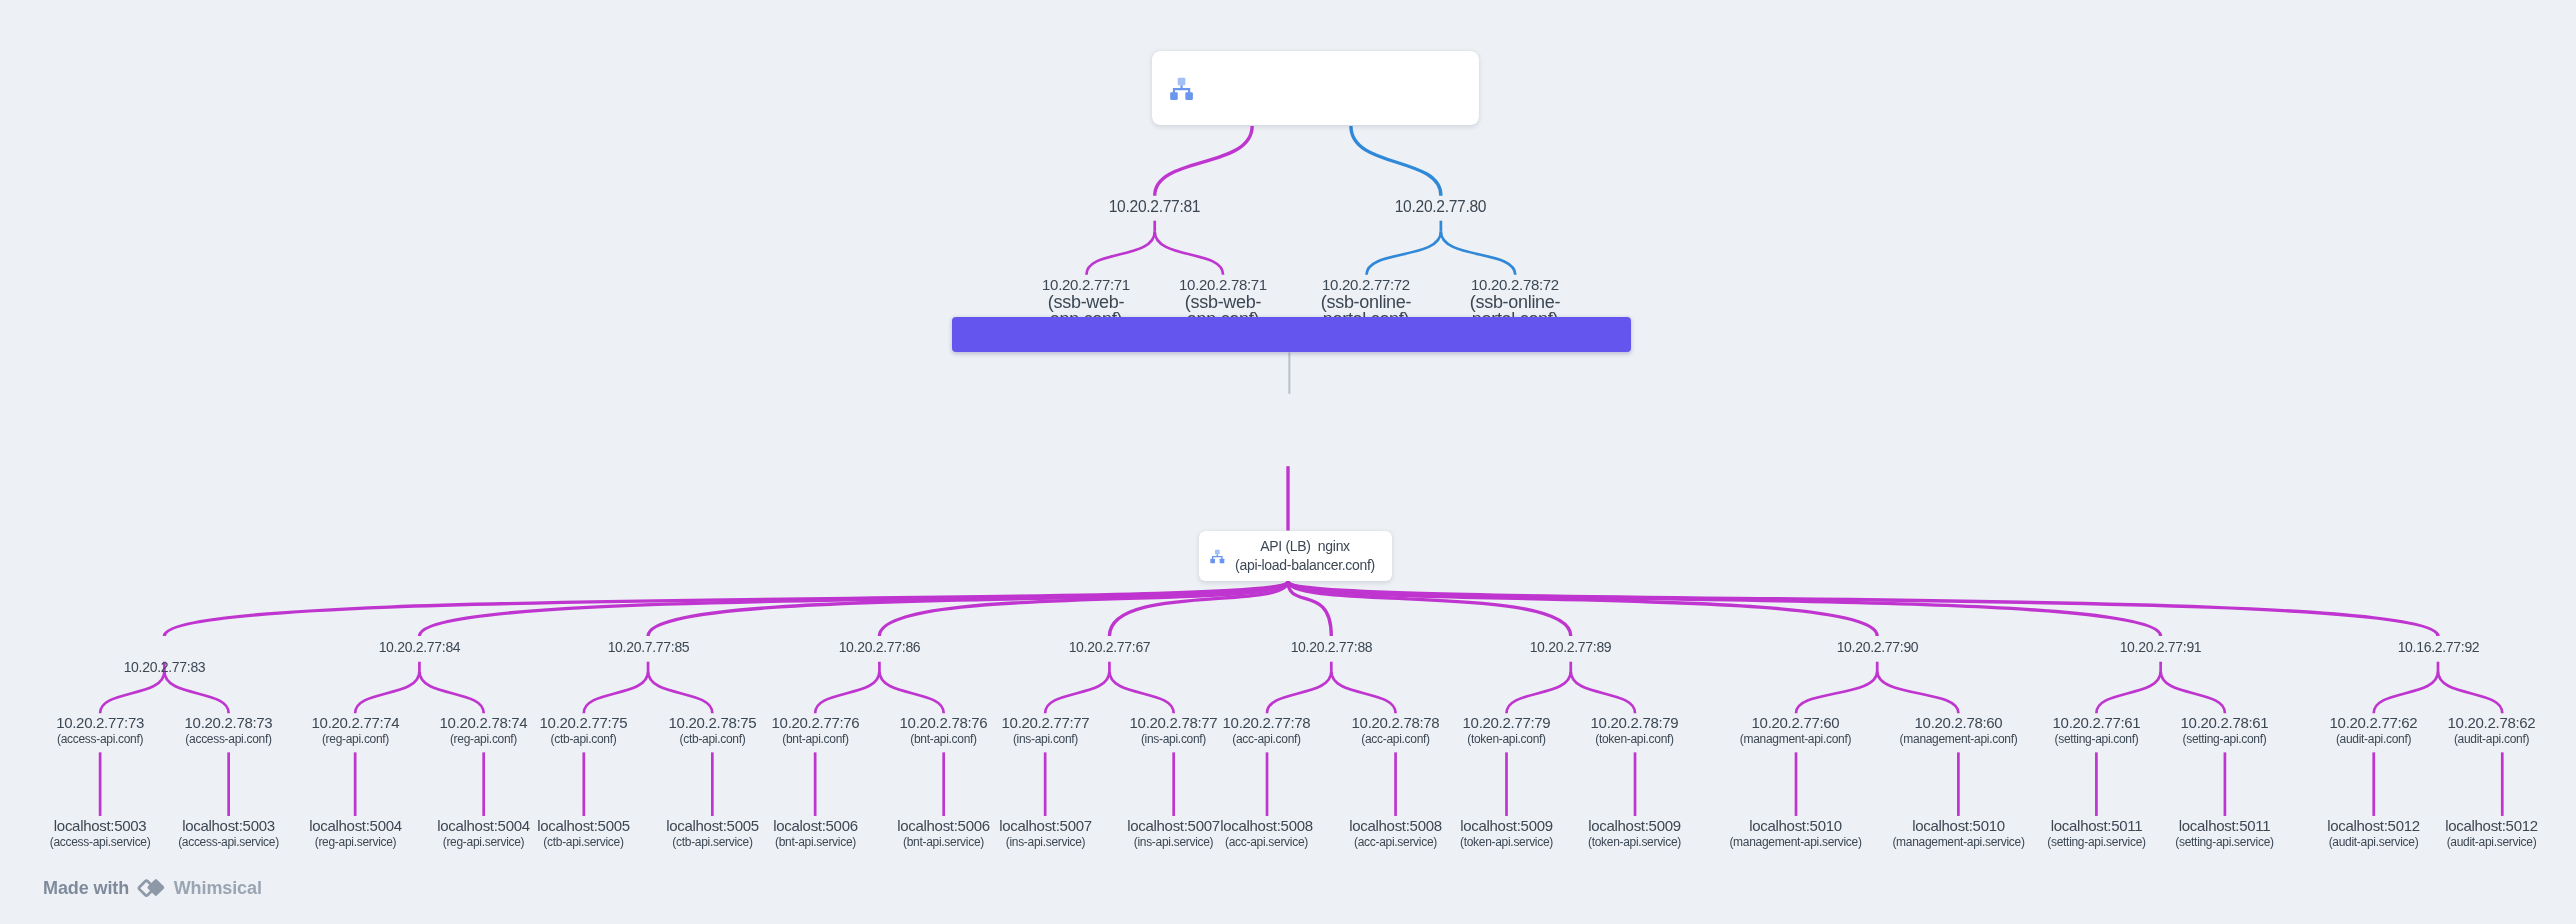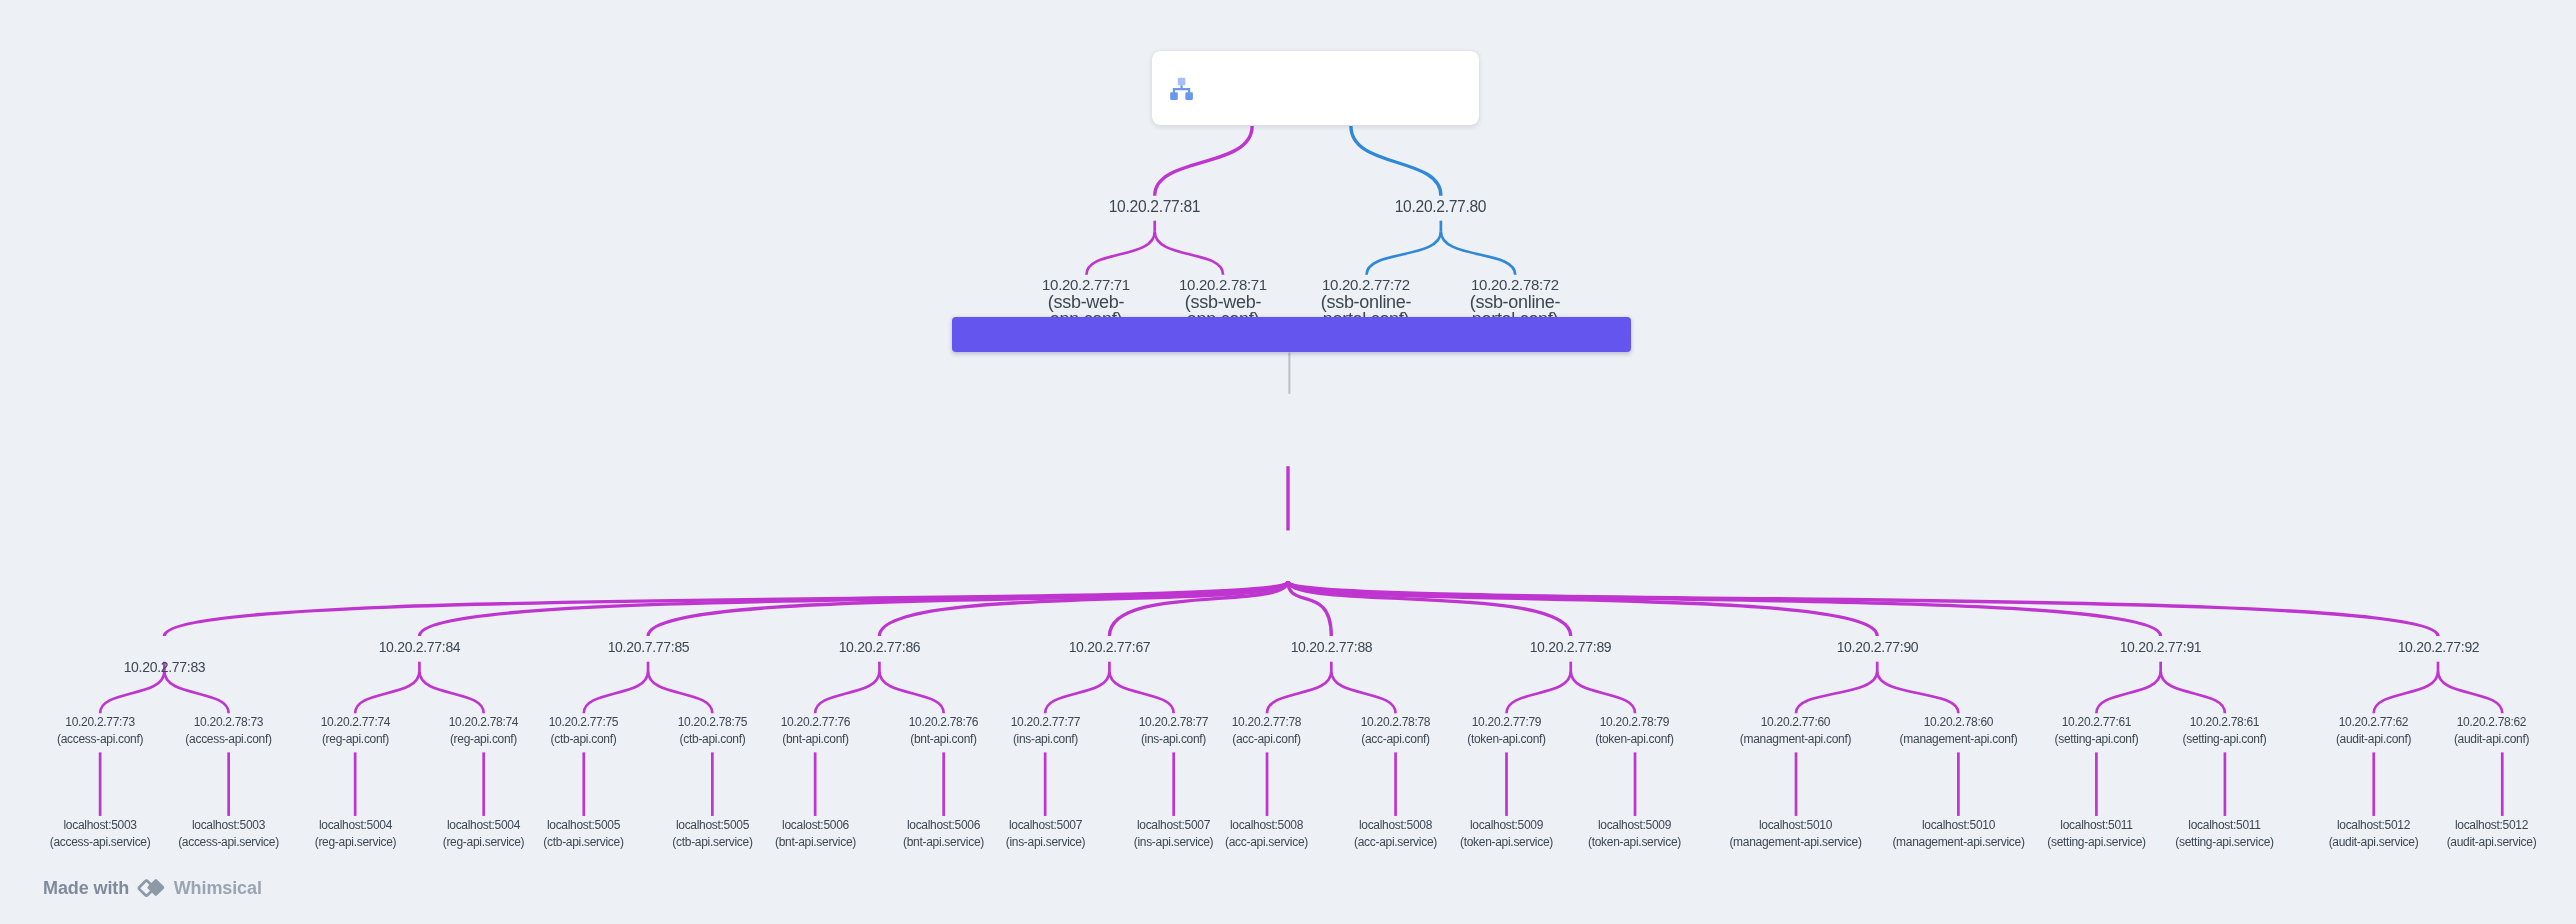--- a/index.html
+++ b/index.html
@@ -11,21 +11,21 @@
   .wire-g{stroke:#b8c1cb;fill:none;}
   .w5{stroke-width:5px;} .w4{stroke-width:4px;} .w3{stroke-width:3px;}
   .node-box{position:absolute;background:#fff;border-radius:8px;
     box-shadow:0 1.4px 5.4px rgba(25,39,70,.12),0 0 0.7px rgba(25,39,70,.18);
     display:flex;align-items:center;color:#3c4754;}
   .node-box .txt{flex:1;text-align:center;letter-spacing:-0.3px;}
   .lbl{position:absolute;text-align:center;color:#3c4754;letter-spacing:-0.3px;}
   .blabel-top{top:197px;width:149px;font-size:15.6px;line-height:20px;}
   .blabel-bot{top:638px;width:149px;font-size:14px;line-height:19px;}
   .ncol{position:absolute;width:169px;text-align:center;color:#3c4754;letter-spacing:-0.3px;}
-  .ncol .l1{font-size:12px;line-height:17px;}
+  .ncol .l1{font-size:15px;line-height:17px;}
   .ncol .l2{font-size:12px;line-height:17px;}
   .tcol{position:absolute;width:146px;top:275px;text-align:center;color:#3c4754;letter-spacing:-0.3px;}
   .tcol .l1{font-size:15px;line-height:19px;}
   .tcol .l2{font-size:18px;line-height:17px;}
   .bar{position:absolute;left:952px;top:317px;width:679px;height:35px;background:#6355ee;border-radius:4px;
     box-shadow:0 1.4px 4px rgba(40,30,120,.25);}
   .pre{white-space:pre-wrap;}
   .footer{position:absolute;left:43px;top:875px;display:flex;align-items:center;gap:6.8px;}
   .footer .made{font-size:18px;font-weight:700;color:#7f8b9c;letter-spacing:-0.1px;}
   .footer .brand{font-size:18px;font-weight:700;color:#9aa5b3;letter-spacing:-0.1px;}
@@ -144,31 +144,45 @@
     <div class="l2">(ssb-online-portal.conf)</div>
   </div>
   <div class="tcol" style="left:1442px;">
     <div class="l1">10.20.2.78:72</div>
     <div class="l2">(ssb-online-portal.conf)</div>
   </div>
 
   <div class="bar"></div>
 
 
+  <div class="node-box" style="left:1199px;top:531px;width:177px;height:50px;padding:0 6.8px 0 9.5px;border-radius:6px;">
+    <span class="iconwrap">
+      <svg width="16" height="16" viewBox="0 0 24 24">
+        <rect x="9" y="2.5" width="7" height="7" rx="1" fill="#a4c0f6"></rect>
+        <path d="M12.5,9.5 L12.5,13 M5.5,17 L5.5,13 L19.5,13 L19.5,17" stroke="#6b96ef" stroke-width="2" fill="none"></path>
+        <rect x="2" y="16" width="7" height="7" rx="1" fill="#6b96ef"></rect>
+        <rect x="16" y="16" width="7" height="7" rx="1" fill="#6b96ef"></rect>
+      </svg>
+    </span>
+    <div class="txt" style="font-size:14px;line-height:19px;">
+      <div class="pre">API (LB)  nginx</div>
+      <div>(api-load-balancer.conf)</div>
+    </div>
+  </div>
 
   <div class="lbl blabel-bot" style="left:90px;margin-top:20px;">10.20.2.77:83</div>
   <div class="lbl blabel-bot" style="left:345px;">10.20.2.77:84</div>
   <div class="lbl blabel-bot" style="left:574px;">10.20.7.77:85</div>
   <div class="lbl blabel-bot" style="left:805px;">10.20.2.77:86</div>
   <div class="lbl blabel-bot" style="left:1035px;">10.20.2.77:67</div>
   <div class="lbl blabel-bot" style="left:1257px;">10.20.2.77:88</div>
   <div class="lbl blabel-bot" style="left:1496px;">10.20.2.77:89</div>
   <div class="lbl blabel-bot" style="left:1803px;">10.20.2.77:90</div>
   <div class="lbl blabel-bot" style="left:2086px;">10.20.2.77:91</div>
-  <div class="lbl blabel-bot" style="left:2364px;">10.20.2.77:92</div>
+  <div class="lbl blabel-bot" style="left:2364px;">10.16.2.77:92</div>
 
   <div class="ncol" style="left:15.6px;top:714px;">
       <div class="l1">10.20.2.77:73</div>
       <div class="l2">(access-api.conf)</div>
     </div>
   <div class="ncol" style="left:144px;top:714px;">
       <div class="l1">10.20.2.78:73</div>
       <div class="l2">(access-api.conf)</div>
     </div>
   <div class="ncol" style="left:271px;top:714px;">

